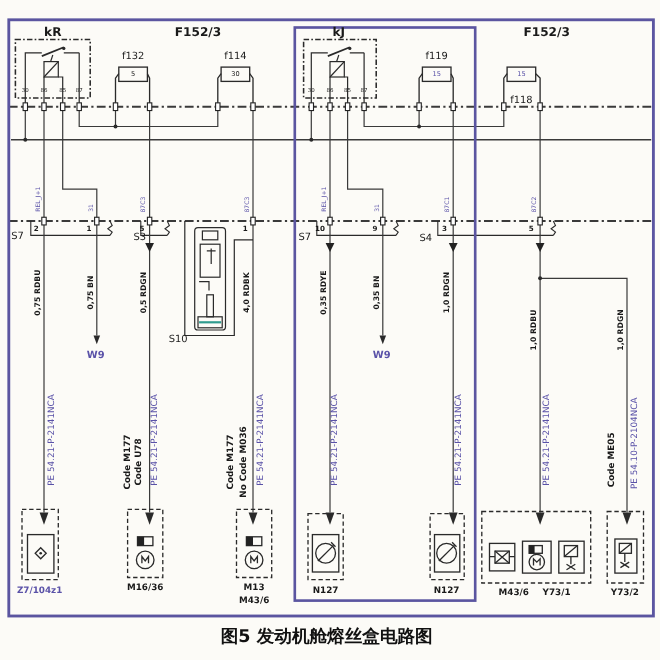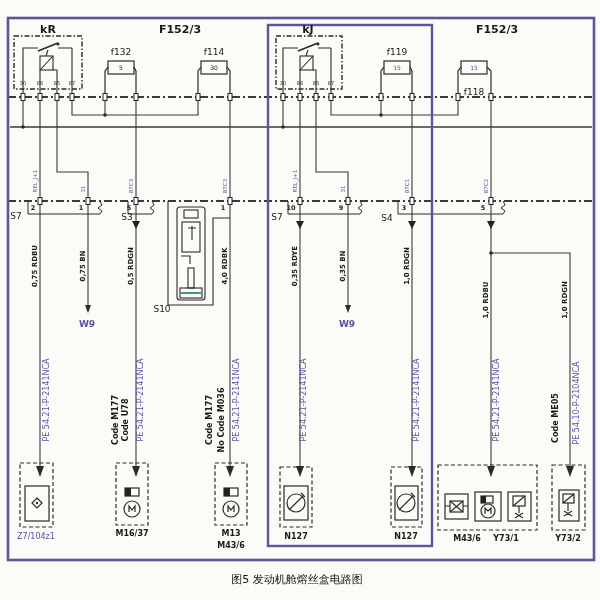--- a/index.html
+++ b/index.html
@@ -15,22 +15,22 @@
   .fvp{font-size:6px;color:#5a52a8;}
   .rp{font-size:5px;}
   .cc{font-size:5.5px;color:#5a52a8;}
   .conn{font-size:9px;font-weight:400;}
   .pn{font-size:6.5px;font-weight:600;}
   .wl{font-size:7px;font-weight:600;}
   .gnd{font-size:9px;color:#5a52a8;font-weight:600;}
   .pe{font-size:8px;color:#5a52a8;}
   .cb{font-size:8px;font-weight:700;color:#1a1a1a;}
   .cid{font-size:8px;font-weight:700;}
-  .cidp{font-size:8px;font-weight:400;color:#5a52a8;}
-  .cap{font-size:11px;font-weight:400;color:#111;}
+  .cidp{font-size:8px;font-weight:700;color:#5a52a8;}
+  .cap{font-size:16px;font-weight:700;color:#111;}
 </style>
 </head>
 <body>
 
 <div class="stage">
 
 <svg width="600" height="600" viewBox="0 0 600 600">
 
   <g stroke="#3a3a3a" stroke-width="1.1" fill="none">
     <line x1="8" y1="97" x2="594" y2="97" stroke-width="1.8" stroke-dasharray="8 3 2 3"></line>
@@ -312,21 +312,21 @@
       <span class="lbl pe rot" style="left: 141px; top: 400px;">PE 54.21-P-2141NCA</span>
       <span class="lbl cb rot" style="left: 210px; top: 420px;">Code M177</span>
       <span class="lbl cb rot" style="left: 222px; top: 420px;">No Code M036</span>
       <span class="lbl pe rot" style="left: 237px; top: 400px;">PE 54.21-P-2141NCA</span>
       <span class="lbl pe rot" style="left: 304px; top: 400px;">PE 54.21-P-2141NCA</span>
       <span class="lbl pe rot" style="left: 417px; top: 400px;">PE 54.21-P-2141NCA</span>
       <span class="lbl pe rot" style="left: 497px; top: 400px;">PE 54.21-P-2141NCA</span>
       <span class="lbl cb rot" style="left: 556px; top: 418px;">Code ME05</span>
       <span class="lbl pe rot" style="left: 577px; top: 403px;">PE 54.10-P-2104NCA</span>
       <span class="lbl cidp" style="left: 36px; top: 537px;">Z7/104z1</span>
-      <span class="lbl cid" style="left: 132px; top: 534px;">M16/37</span>
+      <span class="lbl cid" style="left: 132px; top: 534px;">M16/36</span>
       <span class="lbl cid" style="left: 231px; top: 534px;">M13</span>
       <span class="lbl cid" style="left: 231px; top: 546px;">M43/6</span>
       <span class="lbl cid" style="left: 296px; top: 537px;">N127</span>
       <span class="lbl cid" style="left: 406px; top: 537px;">N127</span>
       <span class="lbl cid" style="left: 467px; top: 539px;">M43/6</span>
       <span class="lbl cid" style="left: 506px; top: 539px; text-align: right;">Y73/1</span>
       <span class="lbl cid" style="left: 568px; top: 539px;">Y73/2</span>
       <span class="lbl cap" style="left: 297px; top: 579px;">图5 发动机舱熔丝盒电路图</span>
     </div>
 

